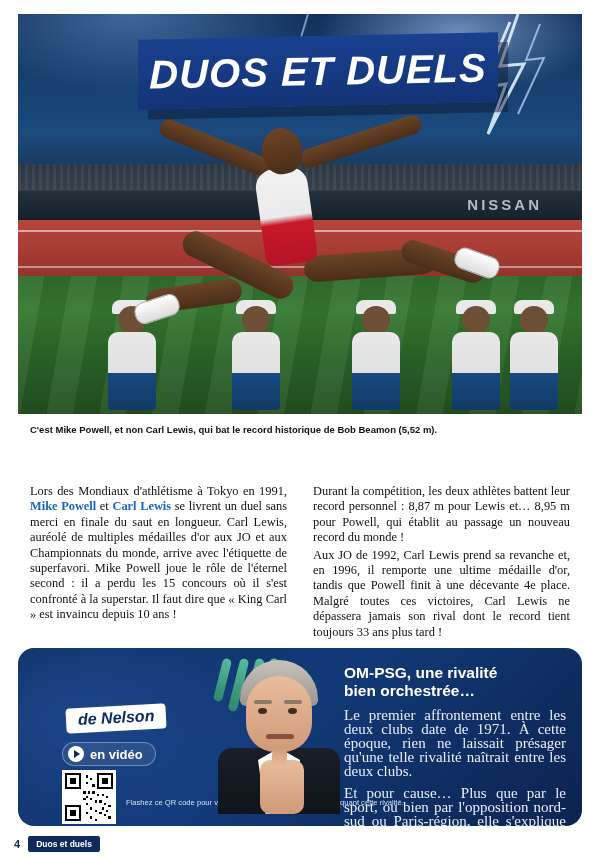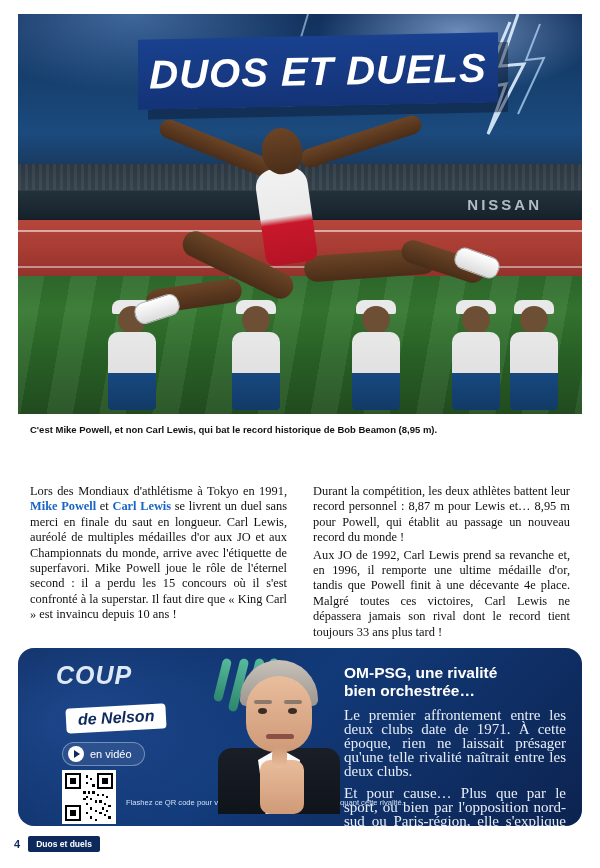--- a/index.html
+++ b/index.html
@@ -254,21 +254,21 @@
     background:#fff; position:relative;
   }
   .video-pill .play:after{
     content:""; position:absolute; left:6px; top:4px;
     border-left:6px solid #0e2a5c;
     border-top:4px solid transparent;
     border-bottom:4px solid transparent;
   }
   .video-pill span {
     color:#fff; font-family:"Liberation Sans", sans-serif;
-    font-size: 11px; font-weight:normal;
+    font-size: 13px; font-weight:bold;
   }
 
   .qr {
     position:absolute; left: 44px; top: 122px;
     width: 54px; height: 54px; background:#fff; padding:3px;
   }
   .qr svg { display:block; }
 
   .qr-note {
     position:absolute; left: 108px; top: 150px; width: 300px;
@@ -414,21 +414,21 @@
       <div class="head"></div>
       <div class="shoe shoe-a"></div>
       <div class="shoe shoe-b"></div>
     </div>
 
     <div class="title-plaque">
       <span>Duos et duels</span>
     </div>
   </div>
 
-  <div class="caption">C'est Mike Powell, et non Carl Lewis, qui bat le record historique de Bob Beamon (8,95 m).</div>
+  <div class="caption">C'est Mike Powell, et non Carl Lewis, qui bat le record historique de Bob Beamon (5,52 m).</div>
 
 
   <div class="cols">
     <div class="col">
       <p>
         Lors des Mondiaux d'athlétisme à Tokyo en 1991,
         <span class="nm">Mike Powell</span>
         et
         <span class="nm">Carl Lewis</span>
         se livrent un duel sans merci en finale du saut en longueur. Carl Lewis, auréolé de multiples médailles d'or aux JO et aux Championnats du monde, arrive avec l'étiquette de superfavori. Mike Powell joue le rôle de l'éternel second : il a perdu les 15 concours où il s'est confronté à la superstar. Il faut dire que « King Carl » est invaincu depuis 10 ans !
@@ -437,21 +437,20 @@
     <div class="col">
       <p>Durant la compétition, les deux athlètes battent leur record personnel : 8,87 m pour Lewis et… 8,95 m pour Powell, qui établit au passage un nouveau record du monde !</p>
       <p>Aux JO de 1992, Carl Lewis prend sa revanche et, en 1996, il remporte une ultime médaille d'or, tandis que Powell finit à une décevante 4e place. Malgré toutes ces victoires, Carl Lewis ne dépassera jamais son rival dont le record tient toujours 33 ans plus tard !</p>
     </div>
   </div>
 
   <div class="panel">
     <div class="swoosh"></div>
 
     <div class="coup">
-      <span>Coup</span>
     </div>
 
     <div class="claw">
       <i></i>
         <i></i>
         <i></i>
         <i></i>
     </div>
 
     <div class="nelson-badge">de Nelson</div>

